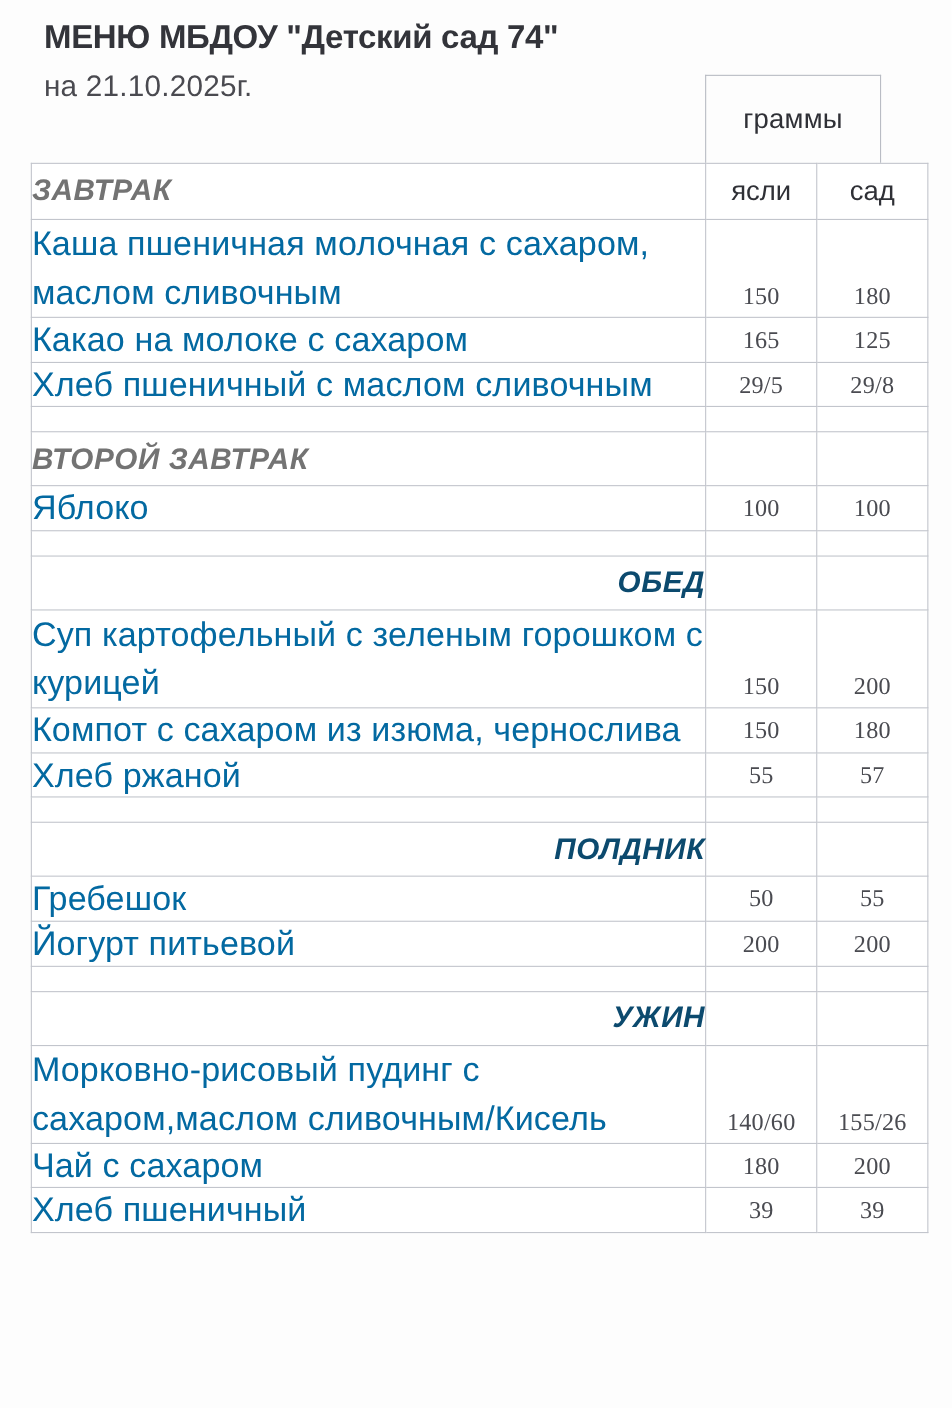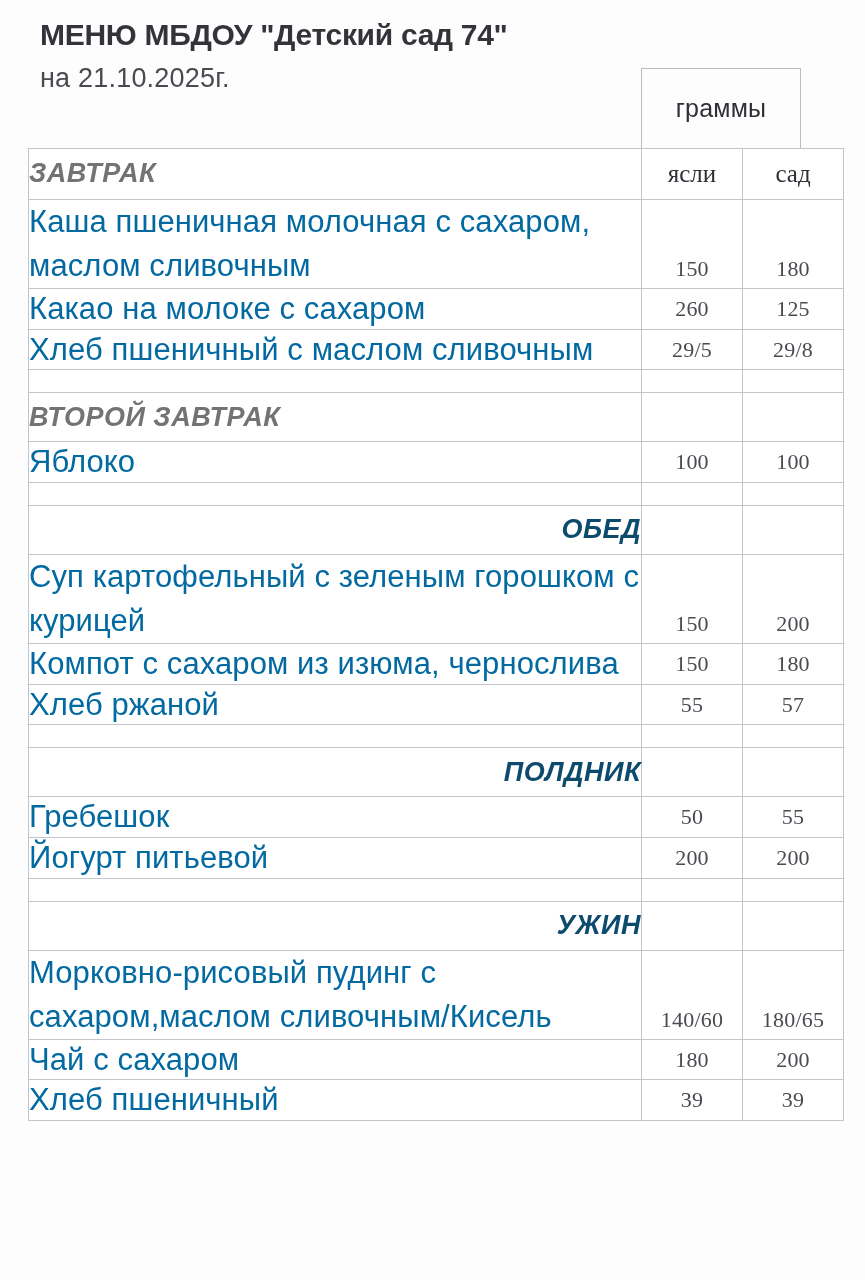--- a/index.html
+++ b/index.html
@@ -90,21 +90,20 @@
   }
 
   
   .subhead td, .subhead th {
     height: 50px;
   }
   .subhead .hdr-cell {
     text-align: center;
     font-size: 25px;
     color: #2f3036;
-    font-family: Liberation Serif, serif;
   }
 
   
   .section-title {
     font-size: 27px;
     font-weight: bold;
     font-style: italic;
     letter-spacing: 0.5px;
     color: #737373;
     padding: 7px 0 7px 10px;
@@ -165,21 +164,21 @@
           <th class="hdr-cell">ясли</th>
           <th class="hdr-cell">сад</th>
         </tr>
         <tr>
           <td class="dish two-line">Каша пшеничная молочная с сахаром, маслом сливочным</td>
           <td class="amt bottomish">150</td>
           <td class="amt bottomish">180</td>
         </tr>
         <tr>
           <td class="dish">Какао на молоке с сахаром</td>
-          <td class="amt">260</td>
+          <td class="amt">165</td>
           <td class="amt">125</td>
         </tr>
         <tr>
           <td class="dish">Хлеб пшеничный с маслом сливочным</td>
           <td class="amt">29/5</td>
           <td class="amt">29/8</td>
         </tr>
         <tr class="spacer">
           <td></td>
           <td></td>
@@ -246,21 +245,21 @@
           <td></td>
         </tr>
         <tr class="section-row">
           <td class="section-title faded">УЖИН</td>
           <td></td>
           <td></td>
         </tr>
         <tr>
           <td class="dish two-line">Морковно-рисовый пудинг с сахаром,маслом сливочным/Кисель</td>
           <td class="amt bottomish">140/60</td>
-          <td class="amt bottomish">180/65</td>
+          <td class="amt bottomish">155/26</td>
         </tr>
         <tr>
           <td class="dish">Чай с сахаром</td>
           <td class="amt">180</td>
           <td class="amt">200</td>
         </tr>
         <tr>
           <td class="dish">Хлеб пшеничный</td>
           <td class="amt">39</td>
           <td class="amt">39</td>

